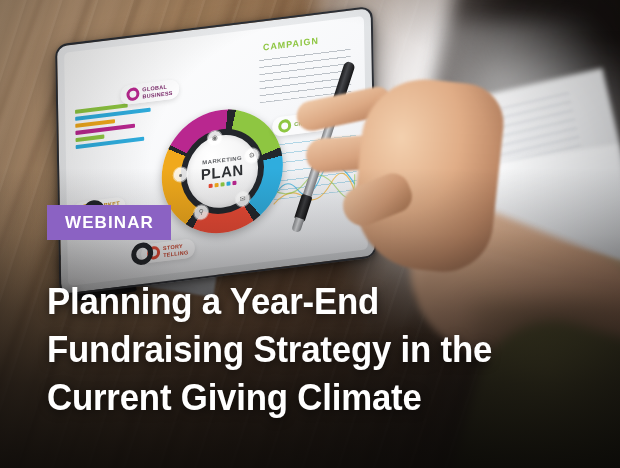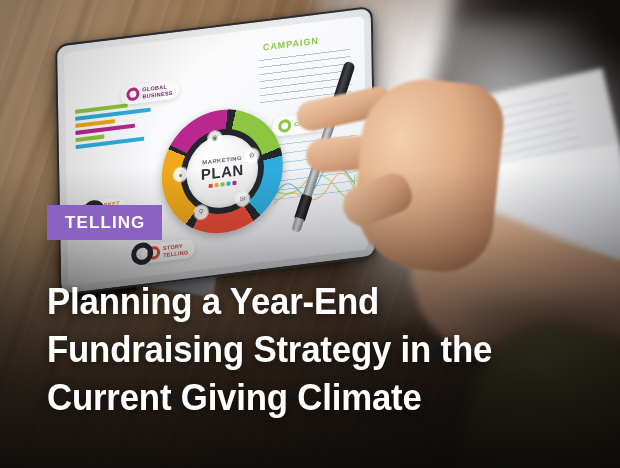--- a/index.html
+++ b/index.html
@@ -565,21 +565,21 @@
       <div class="finger1"></div>
       <div class="finger2"></div>
       <div class="palm"></div>
       <div class="thumb"></div>
     </div>
   </div>
 
   <div class="vignette"></div>
   <div class="bottom-scrim"></div>
 
-  <div class="badge">TELLING</div>
+  <div class="badge">WEBINAR</div>
 
   <div class="title">
     <span class="ln">Planning a Year-End</span>
     <span class="ln">Fundraising Strategy in the</span>
     <span class="ln">Current Giving Climate</span>
   </div>
 
 </div>
 
 </body></html>

